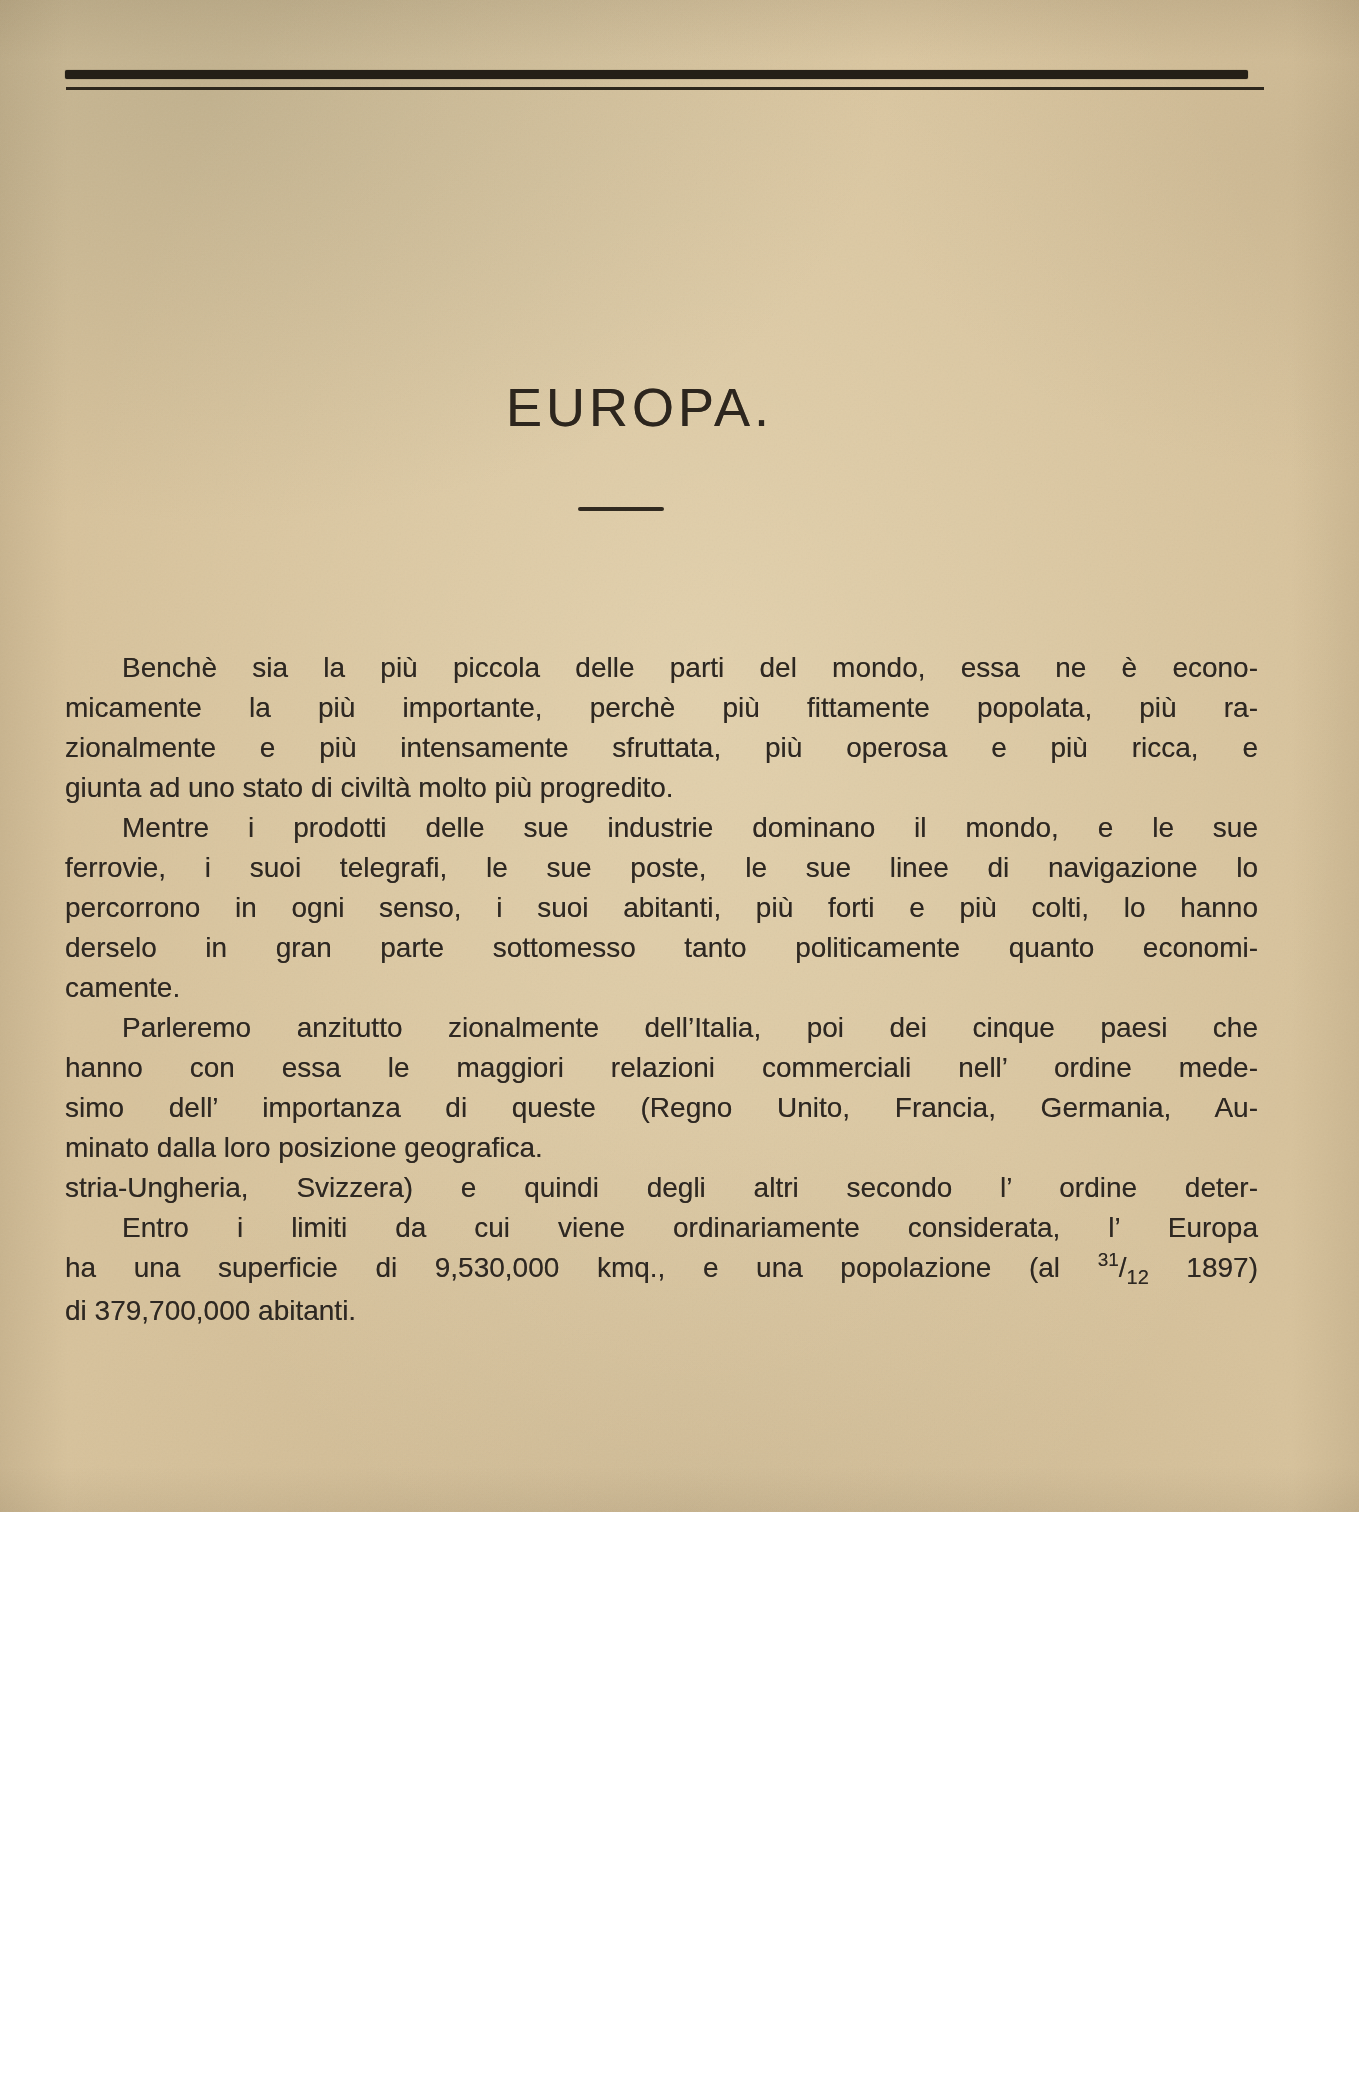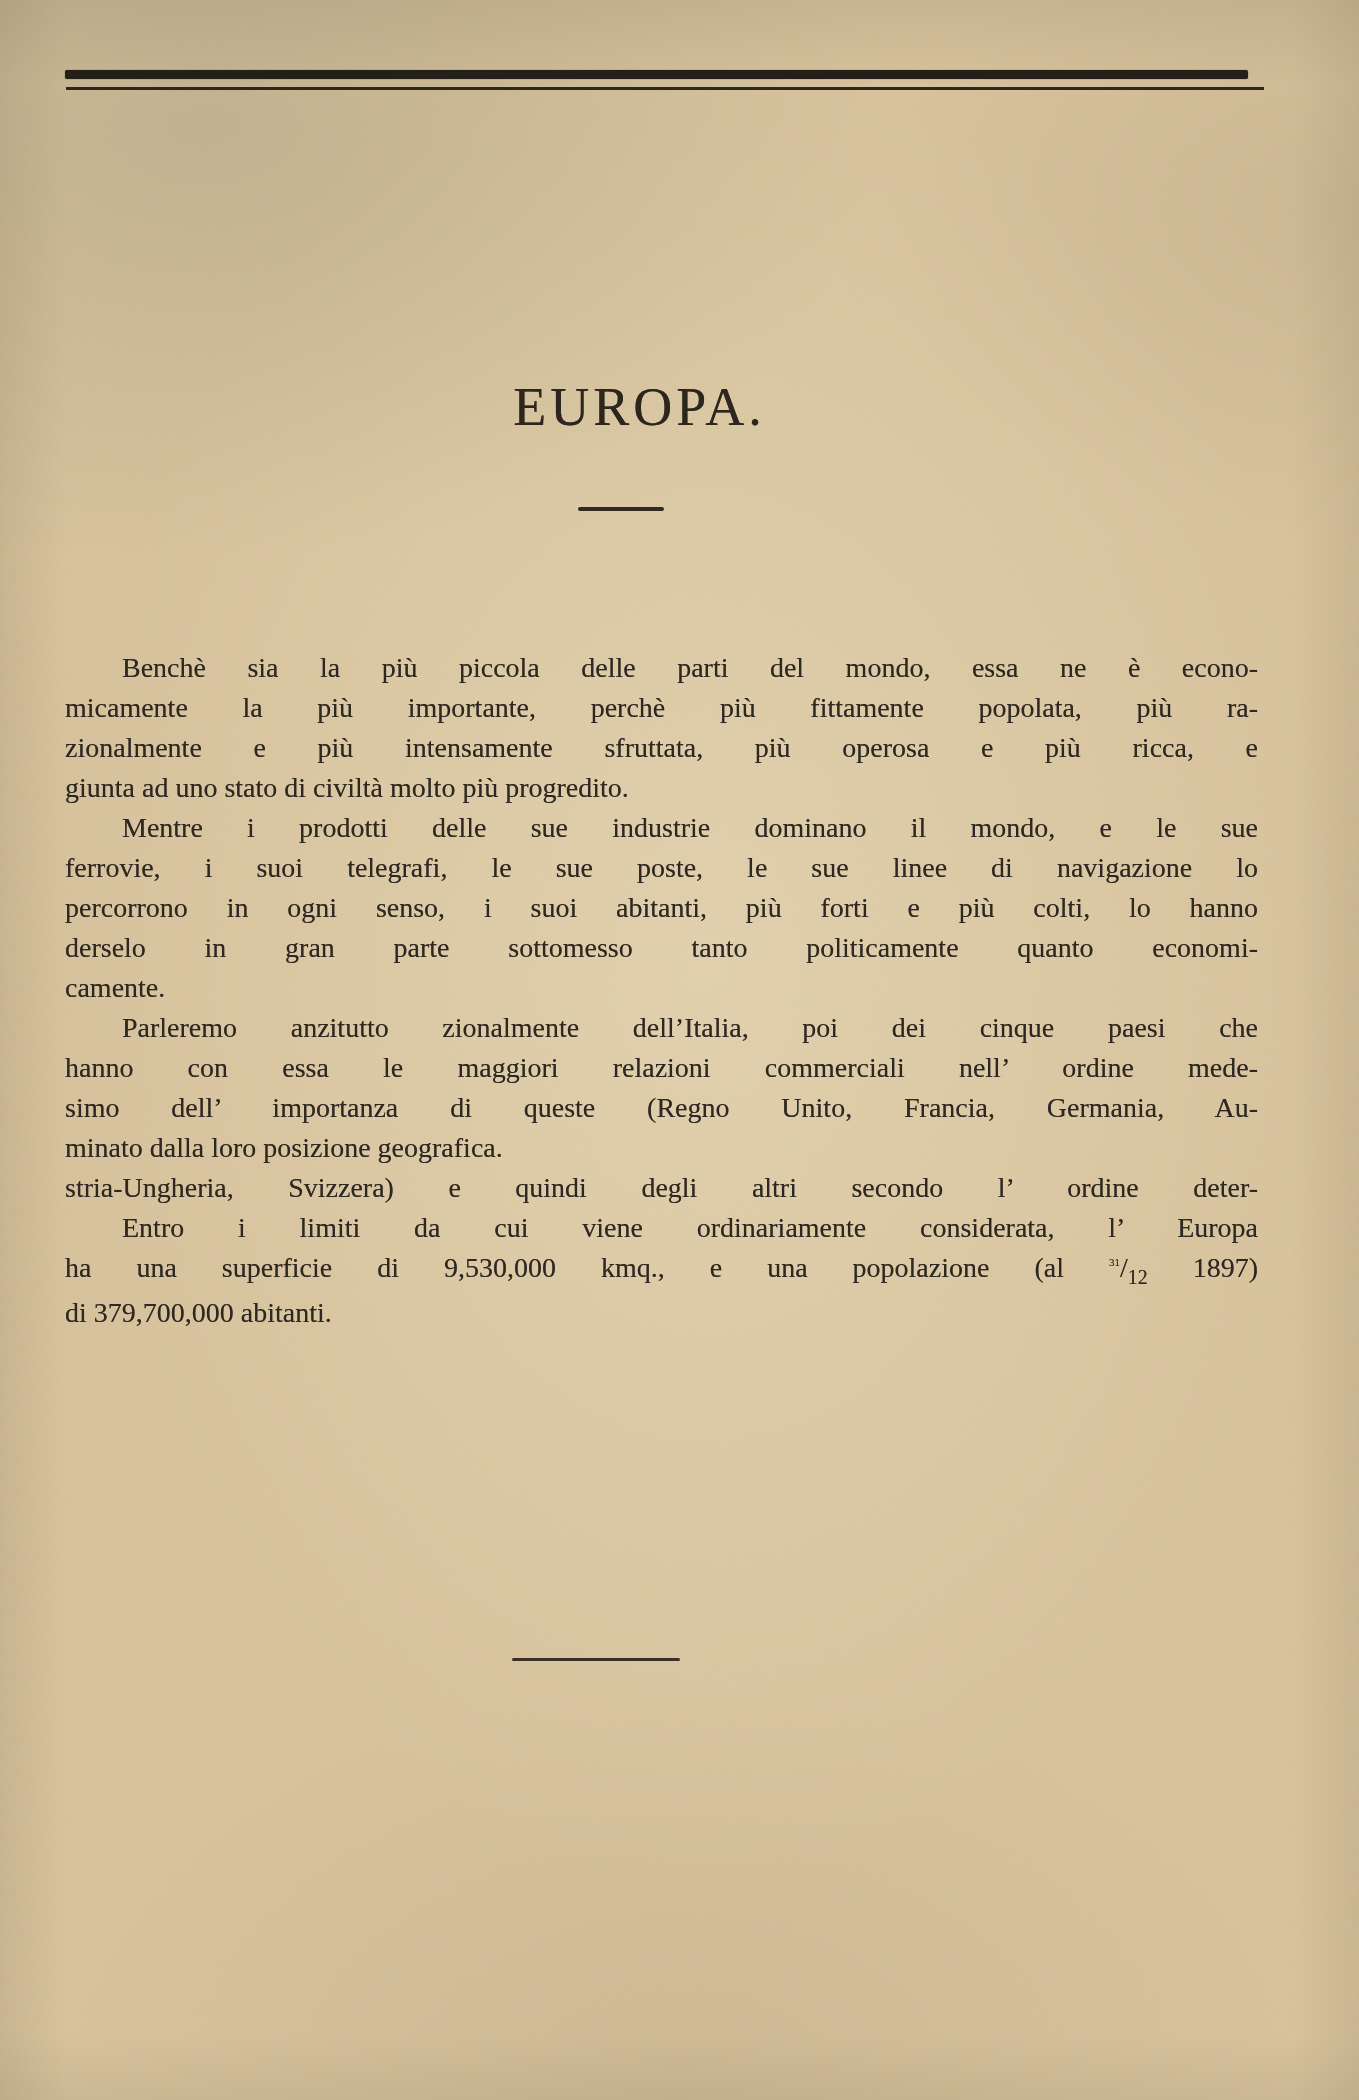--- a/index.html
+++ b/index.html
@@ -1,28 +1,28 @@
 <!DOCTYPE html>
 <html><head>
 <meta charset="utf-8">
 <style>
   html,body{margin:0;padding:0;}
   .page{
     position:relative;
-    width:1359px;height:2100px;
+    width:1359px;height:1512px;
     background-color:#d7c29b;
     background-image:
       radial-gradient(1100px 700px at 15% 6%, rgba(108,110,88,0.20), transparent 62%),
       radial-gradient(900px 1300px at 52% 46%, rgba(255,246,218,0.28), transparent 72%),
       radial-gradient(700px 500px at 98% 10%, rgba(120,105,75,0.12), transparent 65%),
       radial-gradient(900px 600px at 50% 100%, rgba(120,100,70,0.10), transparent 70%),
       linear-gradient(90deg, rgba(110,92,62,0.14), transparent 5%, transparent 95%, rgba(110,92,62,0.12)),
       linear-gradient(180deg, rgba(105,90,62,0.14), transparent 4%, transparent 97%, rgba(105,90,62,0.10));
     overflow:hidden;
-    font-family:Liberation Serif, serif;
+    font-family:Liberation Sans, sans-serif;
     color:#2e2822;
   }
   .grain{position:absolute;inset:0;width:100%;height:100%;pointer-events:none;}
   .rule{position:absolute;background:#2a241b;}
   .rule-thick{left:65px;top:70px;width:1183px;height:9px;border-radius:2px;background:#241f17;box-shadow:0 0 1px rgba(36,31,23,0.8);}
   .rule-thin{left:66px;top:87px;width:1198px;height:3px;background:#2d271d;}
   .title{
     position:absolute;left:65px;top:372px;width:1193px;margin:0;
     text-align:center;font-size:54px;font-weight:normal;
     letter-spacing:4px;line-height:70px;
@@ -34,21 +34,21 @@
   .bodytext{
     position:absolute;left:65px;top:648px;width:1193px;
     font-size:28px;line-height:40px;
     text-shadow:0 0 0.5px rgba(46,40,34,0.55);
   }
   .para{margin:0;padding:0;}
   .line{display:block;text-align:justify;text-align-last:justify;}
   .line.first{text-indent:57px;}
   .line.end{text-align-last:left;}
   .frac{white-space:nowrap;}
-  .frac .sup{font-size:11px;position:relative;top:-11px;}
+  .frac .sup{font-size:19px;position:relative;top:-11px;}
   .frac .sub{font-size:20px;position:relative;top:7px;}
 </style>
 </head>
 <body>
 
 <div class="page">
 
   <svg class="grain" xmlns="http://www.w3.org/2000/svg">
     <filter id="paperNoise">
       <feTurbulence type="fractalNoise" baseFrequency="0.55" numOctaves="2" stitchTiles="stitch"></feTurbulence>

